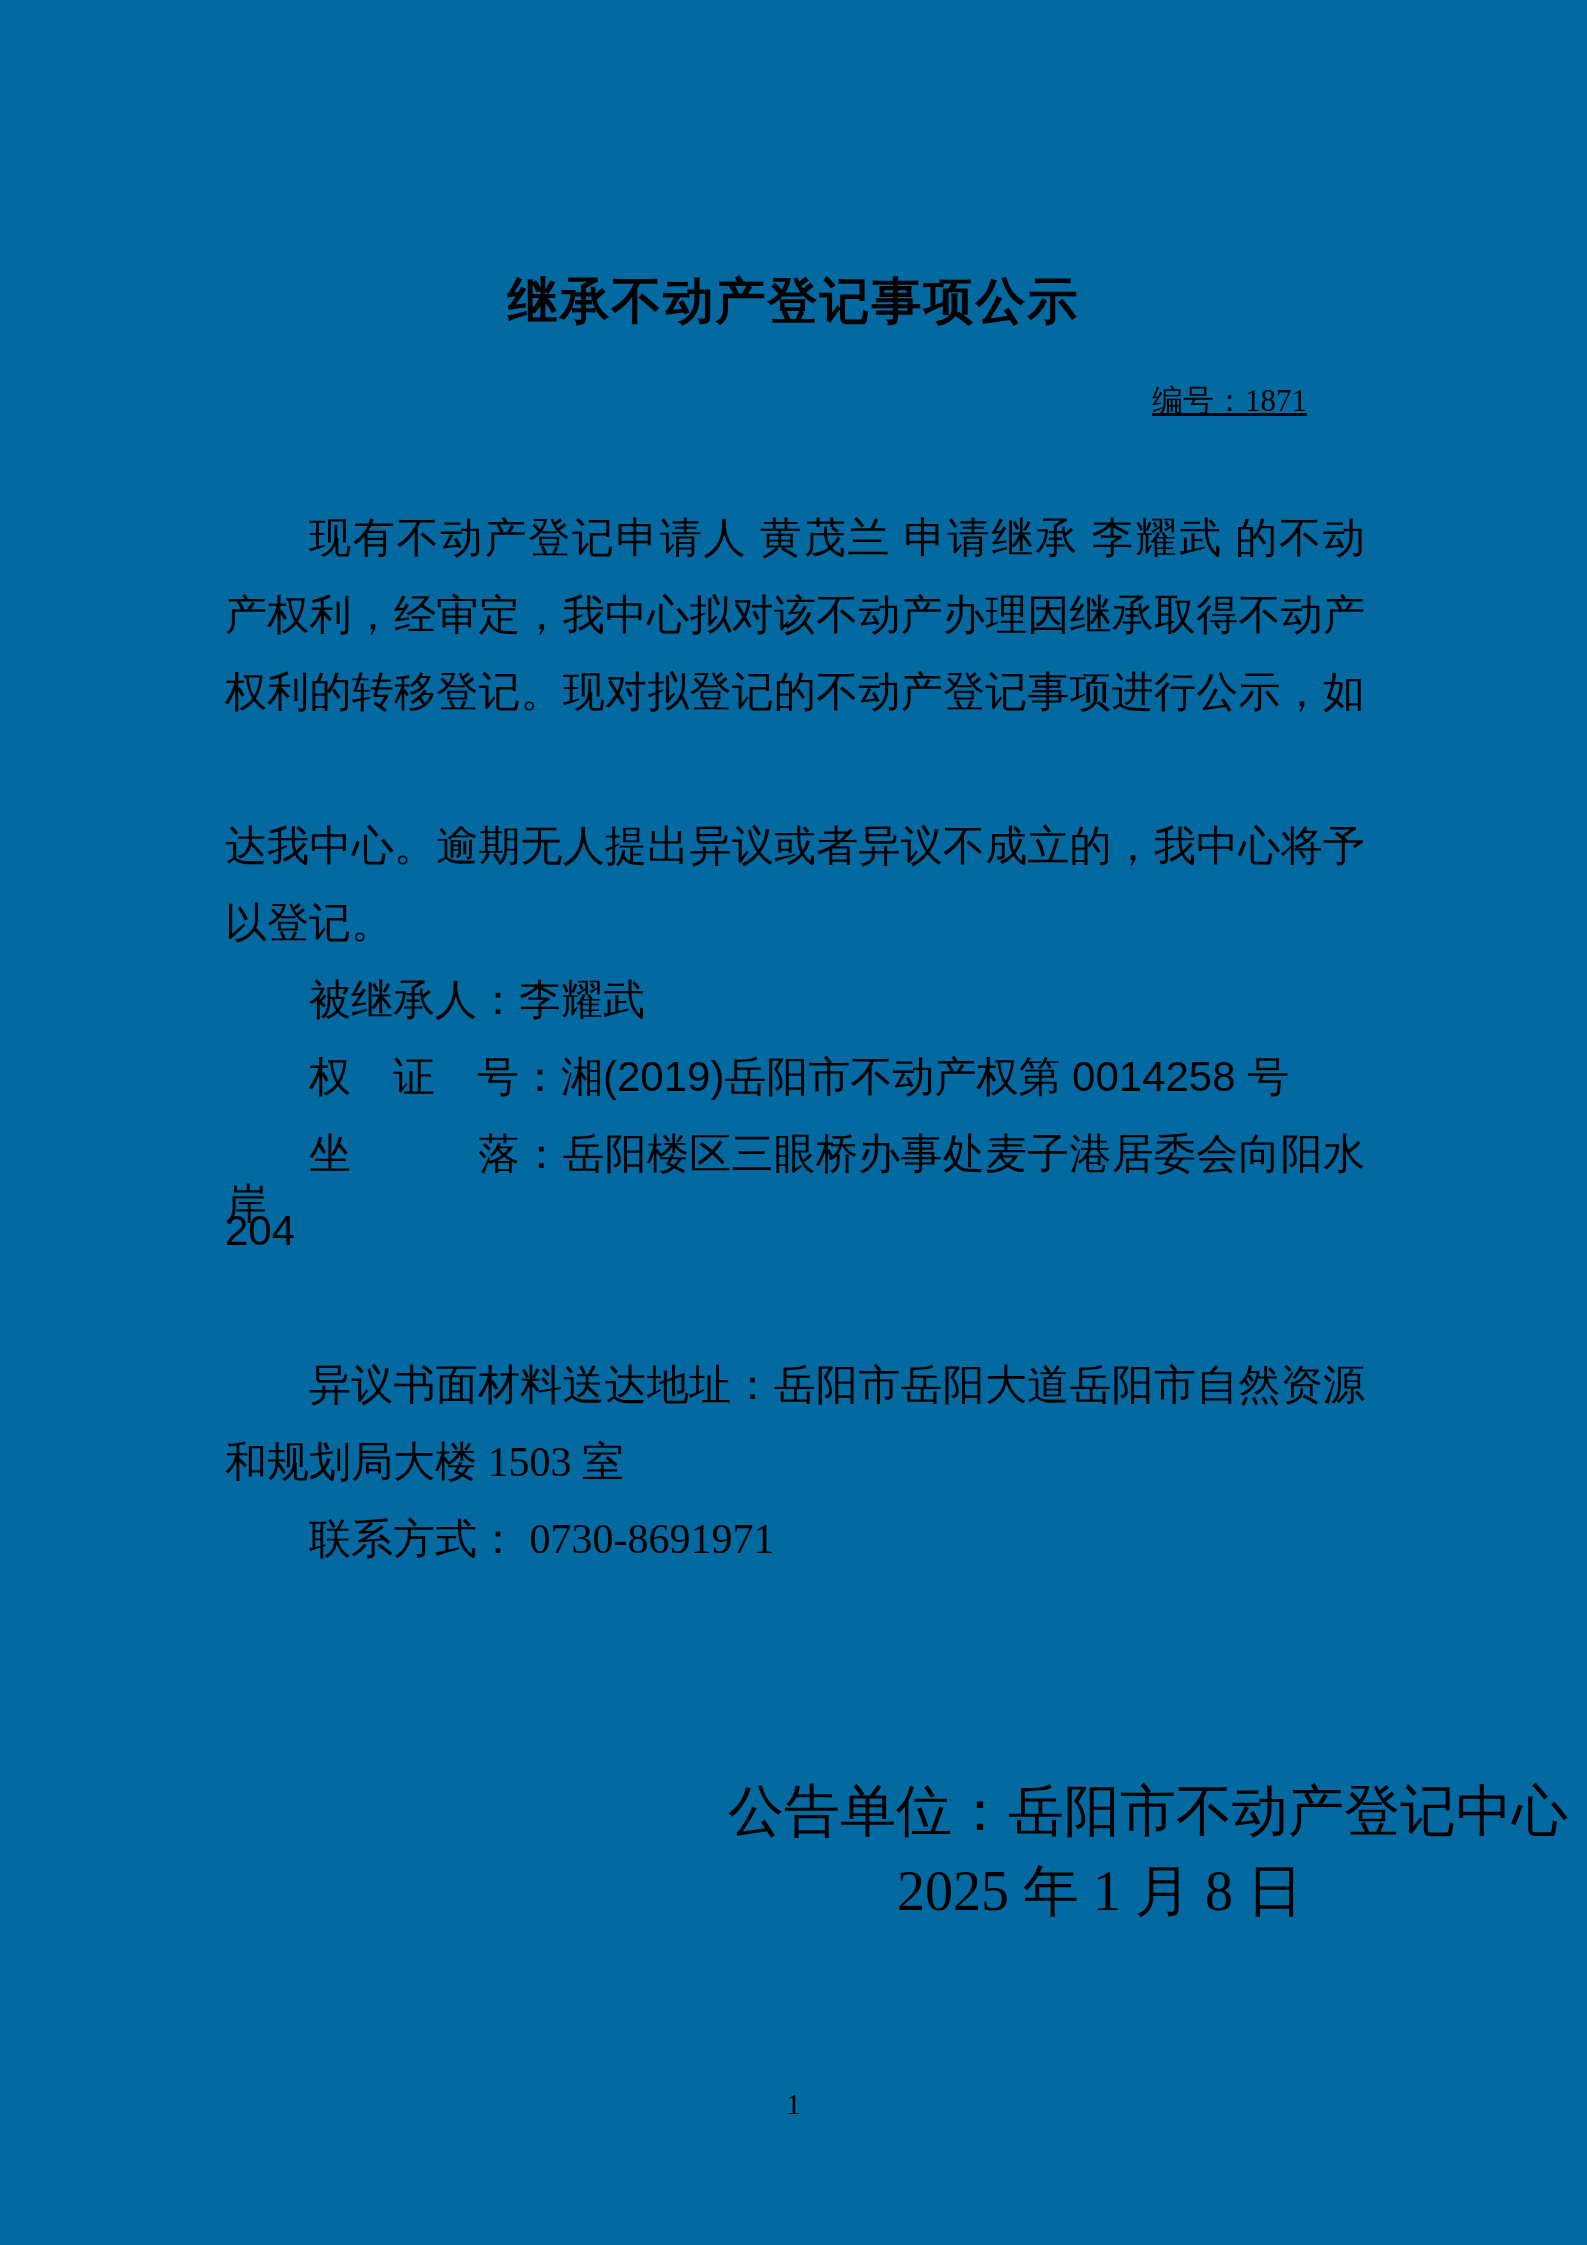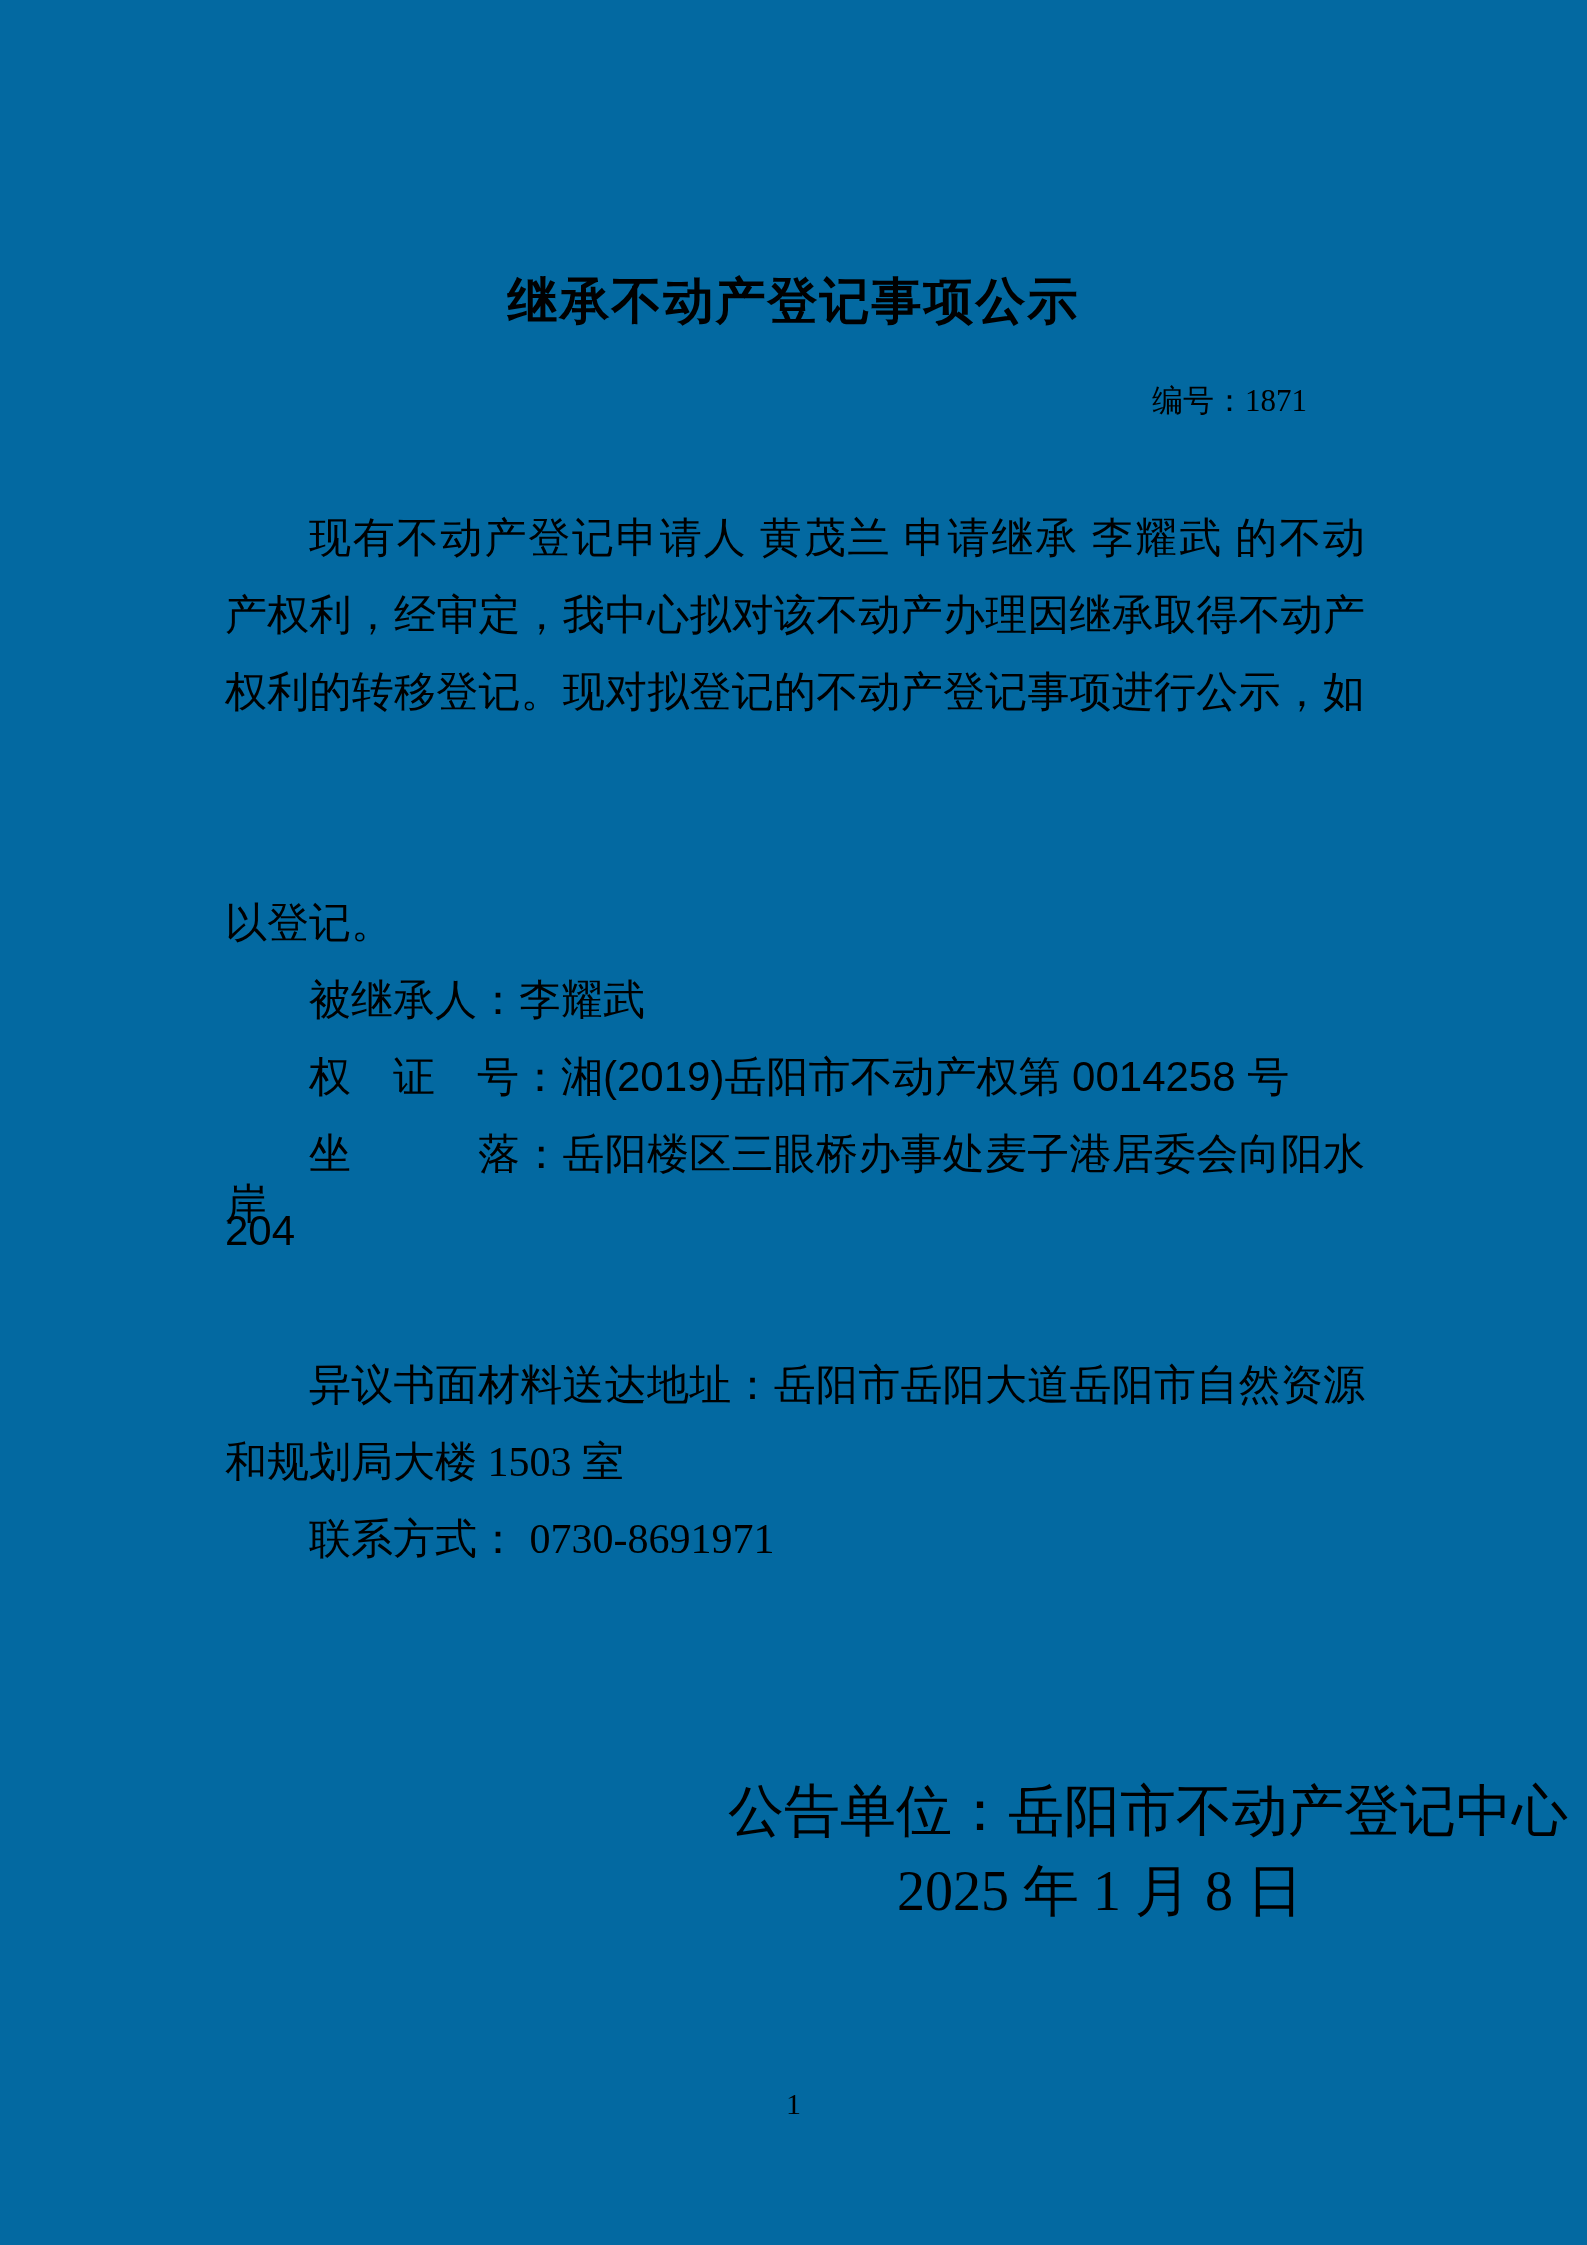--- a/index.html
+++ b/index.html
@@ -23,20 +23,21 @@
     font-size: 50px;
     letter-spacing: 2px;
     line-height: 58px;
   }
   .docno {
     position: absolute;
     top: 382px;
     right: 280px;
     font-size: 31px;
     line-height: 38px;
+    text-decoration: underline;
   }
   .bl {
     position: absolute;
     left: 225px;
     width: 1140px;
     font-size: 42px;
     line-height: 50px;
     white-space: pre-wrap;
   }
   .just { text-align: justify; text-align-last: justify; }
@@ -77,20 +78,21 @@
 
   <div class="docno">编号：1871</div>
 
   <div class="bl just ind" style="top:513px"><span>现有不动产登记申请人 </span><b class="bh">黄茂兰</b><span> 申请继承 </span><b class="bh">李耀武</b><span> 的不动</span></div>
 
   <div class="bl just" style="top:590px"><span>产权利，经审定，我中心拟对该不动产办理因继承取得不动产</span></div>
 
   <div class="bl just" style="top:667px"><span>权利的转移登记。现对拟登记的不动产登记事项进行公示，如</span></div>
 
 
+  <div class="bl just" style="top:821px"><span>达我中心。逾期无人提出异议或者异议不成立的，我中心将予</span></div>
 
   <div class="bl ind" style="top:975px"><span>被继承人：</span><b class="bh">李耀武</b></div>
 
   <div class="bl" style="top:898px"><span>以登记。</span></div>
 
   <div class="bl ind" style="top:1052px"><span>权　证　号：</span><b class="bh">湘(2019)岳阳市不动产权第 0014258 号</b></div>
 
   <div class="bl just ind" style="top:1129px"><span>坐　　　落：</span><b class="bh">岳阳楼区三眼桥办事处麦子港居委会向阳水岸</b></div>
 
   <div class="bl" style="top:1206px"><b class="bh">204</b></div>

